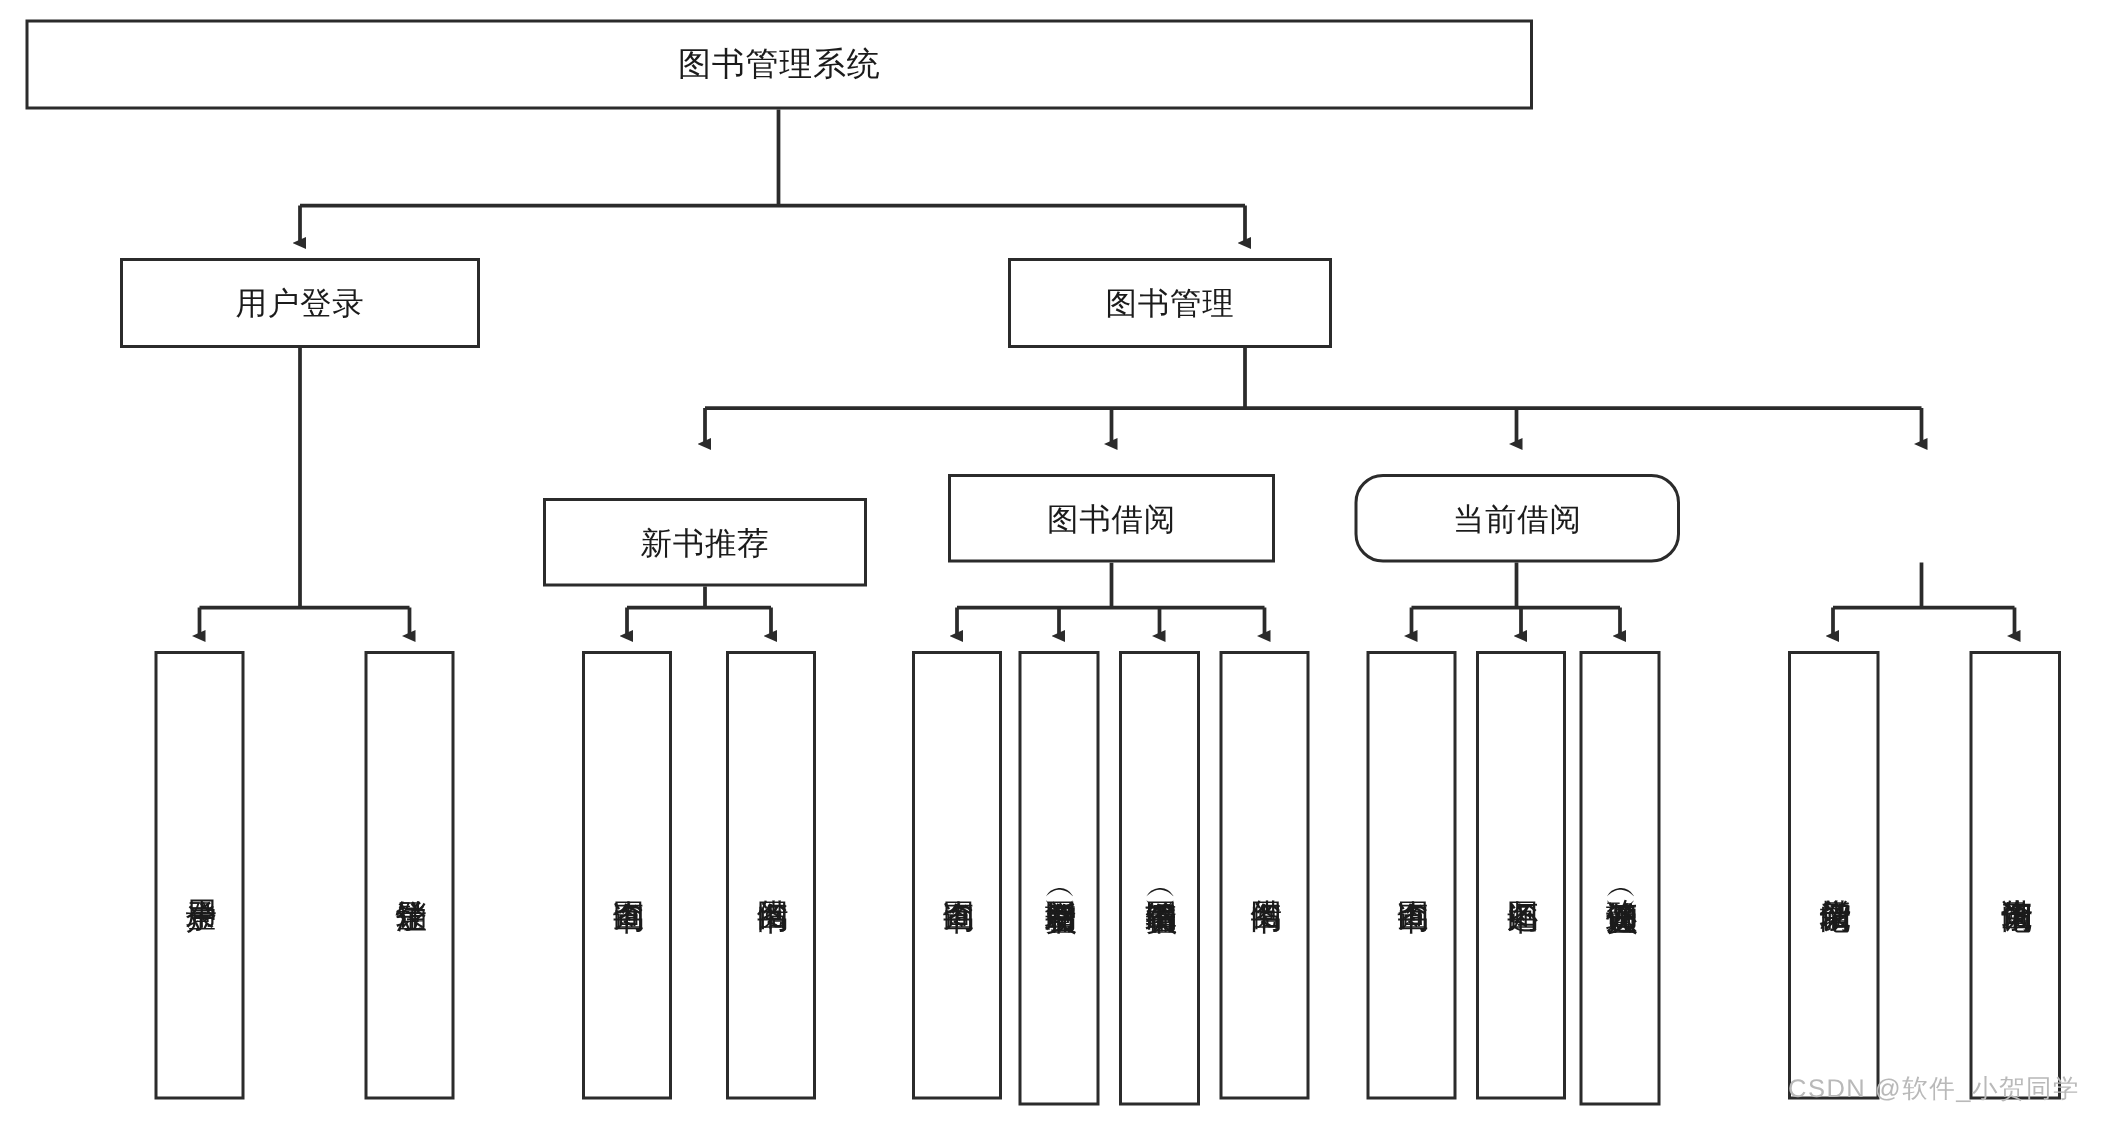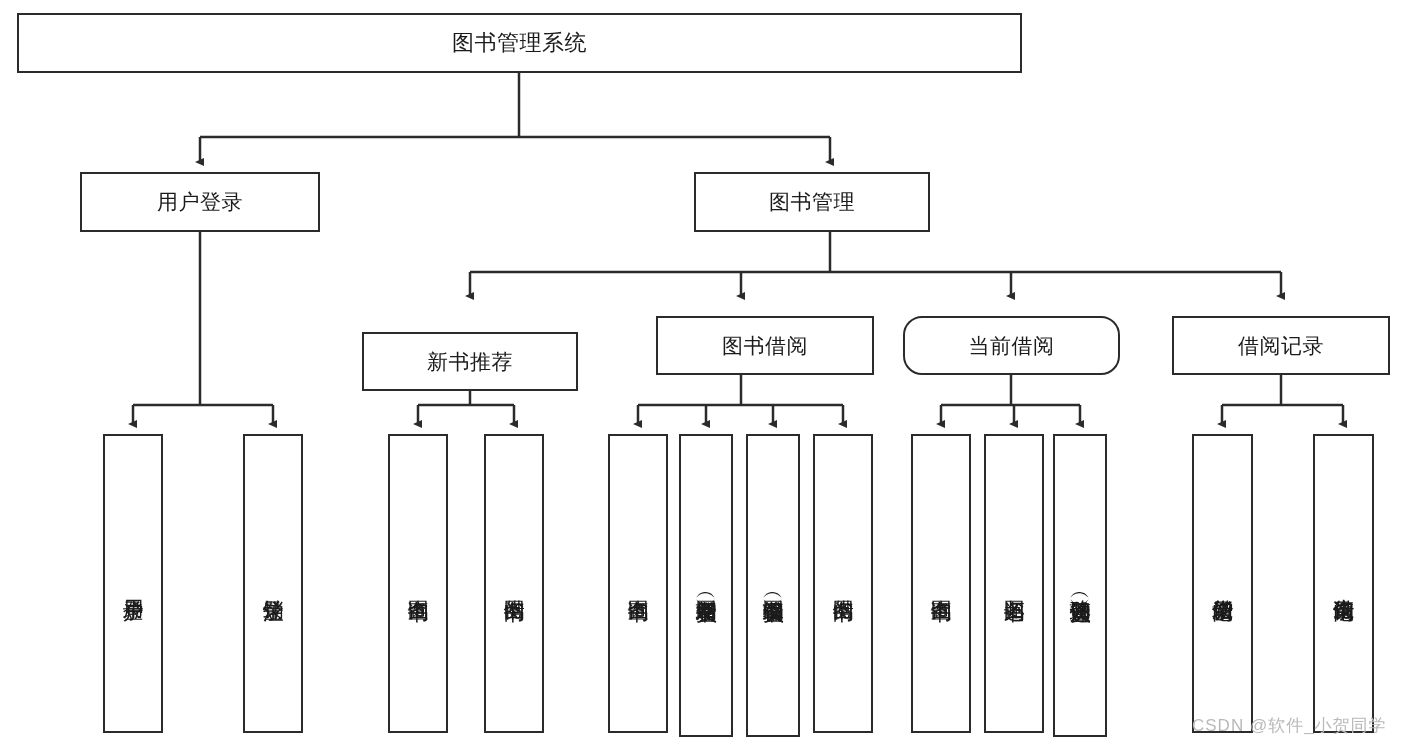--- a/index.html
+++ b/index.html
@@ -100,35 +100,32 @@
     </g>
   </svg>
 
   <div class="node root" style="left:17px;top:13px;width:1005px;height:60px;">
     <span>图书管理系统</span>
   </div>
 
   <div class="node lvl2" style="left:80px;top:172px;width:240px;height:60px;">
     <span>用户登录</span>
   </div>
-  <div class="node lvl2" style="left:694px;top:172px;width:236px;height:60px;font-family:Liberation Serif, serif;">
+  <div class="node lvl2" style="left:672px;top:172px;width:216px;height:60px;font-family:Liberation Serif, serif;">
     <span>图书管理</span>
   </div>
 
   <div class="node lvl3" style="left:362px;top:332px;width:216px;height:59px;">
     <span>新书推荐</span>
   </div>
-  <div class="node lvl3" style="left:632px;top:316px;width:218px;height:59px;margin-left:24px;">
+  <div class="node lvl3" style="left:632px;top:316px;width:218px;height:59px;">
     <span>图书借阅</span>
   </div>
   <div class="node lvl3" style="left:903px;top:316px;width:217px;height:59px;border-radius:19px;">
     <span>当前借阅</span>
-  </div>
-  <div class="node lvl3" style="left:1172px;top:316px;width:218px;height:59px;">
-    <span>借阅记录</span>
   </div>
 
   <div class="node leaf" style="left:103px;top:434px;width:60px;height:299px;">
     <span class="txt">用户登录</span>
   </div>
   <div class="node leaf" style="left:243px;top:434px;width:60px;height:299px;">
     <span class="txt">注销登录</span>
   </div>
   <div class="node leaf" style="left:388px;top:434px;width:60px;height:299px;">
     <span class="txt">查询图书</span>

